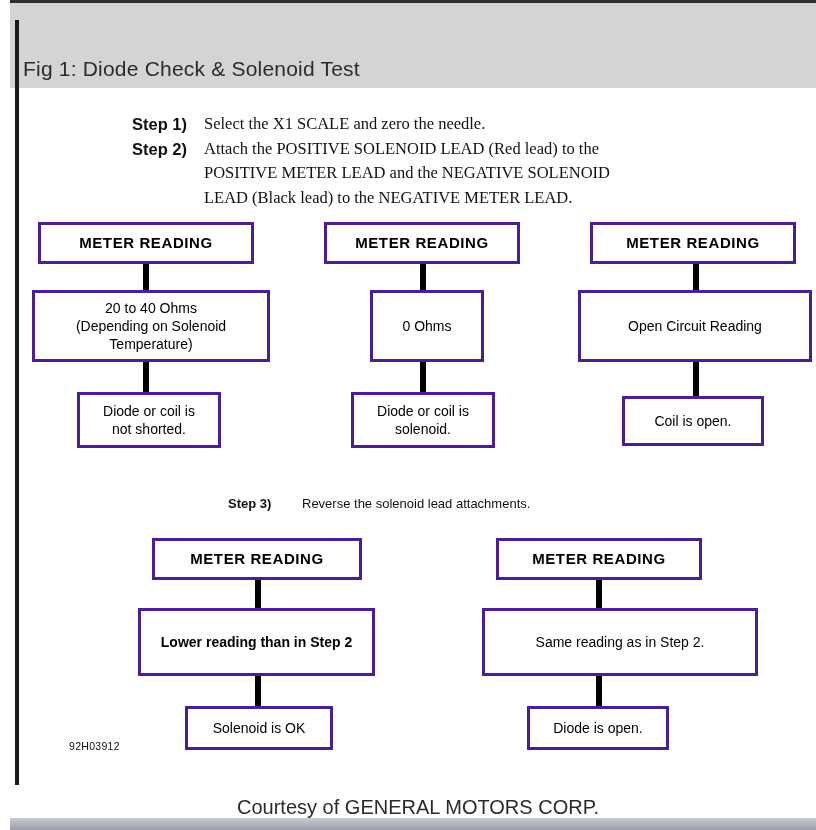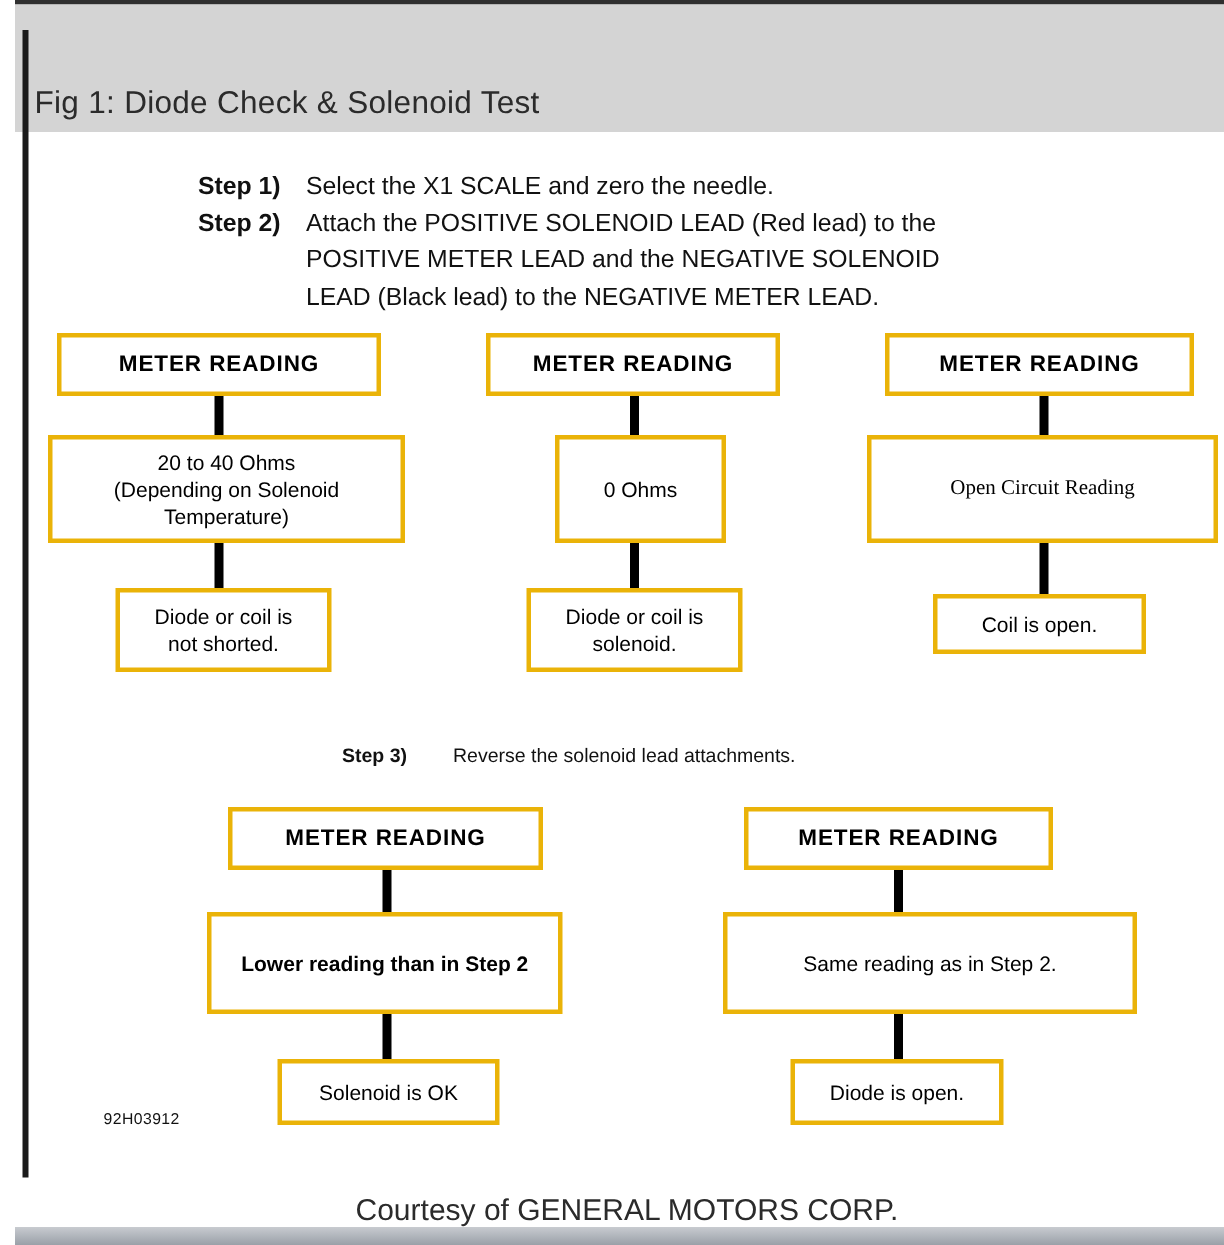--- a/index.html
+++ b/index.html
@@ -77,41 +77,41 @@
   }
   .step-label {
     font-weight: bold;
     width: 72px;
     flex: 0 0 72px;
     white-space: nowrap;
   }
   .step-text {
     flex: 1 1 auto;
   }
-  .step-text .ln { display: block; }
+  .step-text .ln { display: block; font-family: Liberation Serif, serif; }
 
   .step3 {
     position: absolute;
     left: 218px;
     top: 492px;
     display: flex;
     align-items: baseline;
     font-size: 13px;
     line-height: 24px;
     color: #111;
     white-space: nowrap;
   }
   .step3 .step-label { width: 74px; flex: 0 0 74px; }
 
   
   .fbox {
     position: absolute;
     box-sizing: border-box;
     background: #ffffff;
-    border: 3px solid #eab308;
+    border: 3px solid #4c1d95;
     display: flex;
     align-items: center;
     justify-content: center;
     text-align: center;
     color: #000;
     font-size: 14px;
     line-height: 18px;
   }
   .fbox .inner { display: block; padding: 0 4px; }
   .fbox .ln { display: block; }
@@ -228,28 +228,28 @@
       <span class="ln">Diode or coil is</span>
       <span class="ln">solenoid.</span>
     </span>
   </div>
 
   <div class="fbox head" style="left:580px; top:222px; width:206px; height:42px;">
     <span class="inner">METER READING</span>
   </div>
   <div class="stem" style="left:683px; top:264px; height:26px;"></div>
 
-  <div class="fbox" style="left:568px; top:290px; width:234px; height:72px;font-family:Liberation Serif, serif;">
+  <div class="fbox" style="left:568px; top:290px; width:234px; height:72px;">
     <span class="inner">
       <span class="ln">Open Circuit Reading</span>
     </span>
   </div>
   <div class="stem" style="left:683px; top:362px; height:34px;"></div>
 
-  <div class="fbox" style="left:612px; top:396px; width:142px; height:40px;justify-content:center;">
+  <div class="fbox" style="left:612px; top:396px; width:142px; height:50px;justify-content:center;">
     <span class="inner">
       <span class="ln">Coil is open.</span>
     </span>
   </div>
 
   <div class="step3">
     <span class="step-label">Step 3)</span>
     <span class="step-text">Reverse the solenoid lead attachments.</span>
   </div>
 

